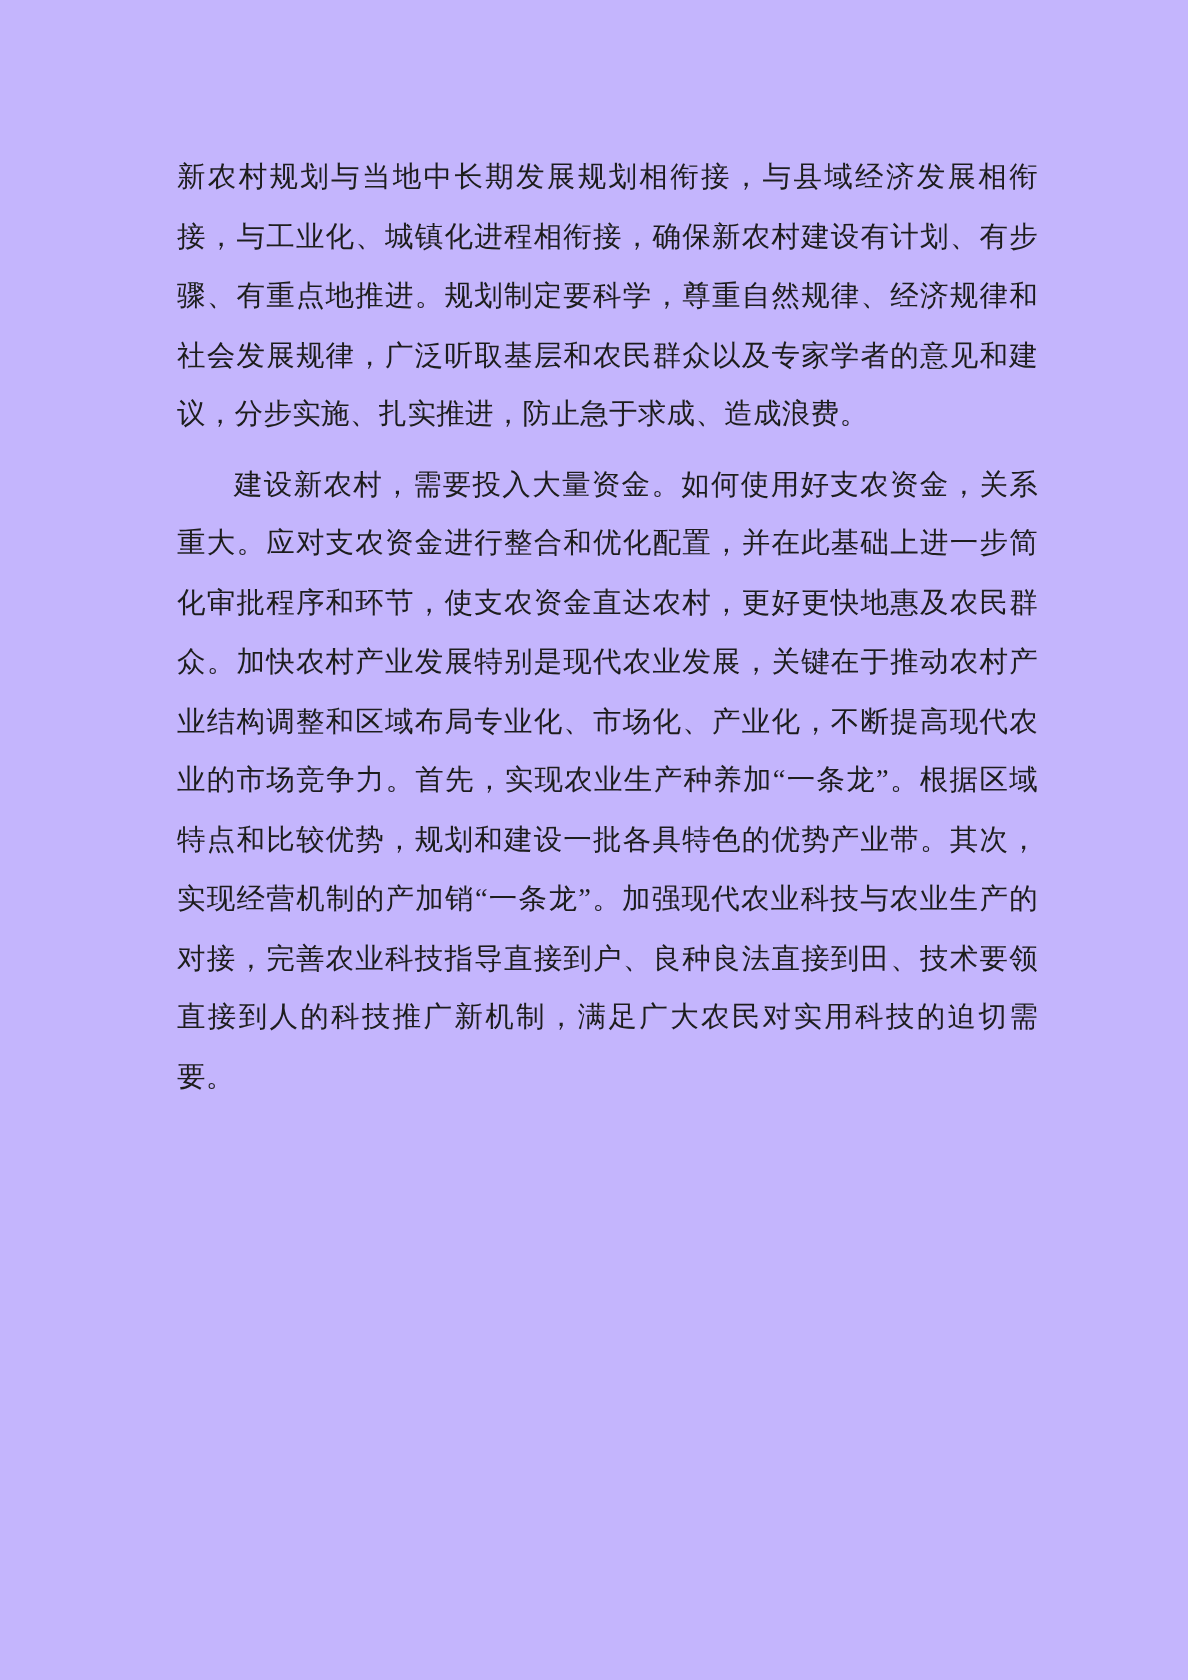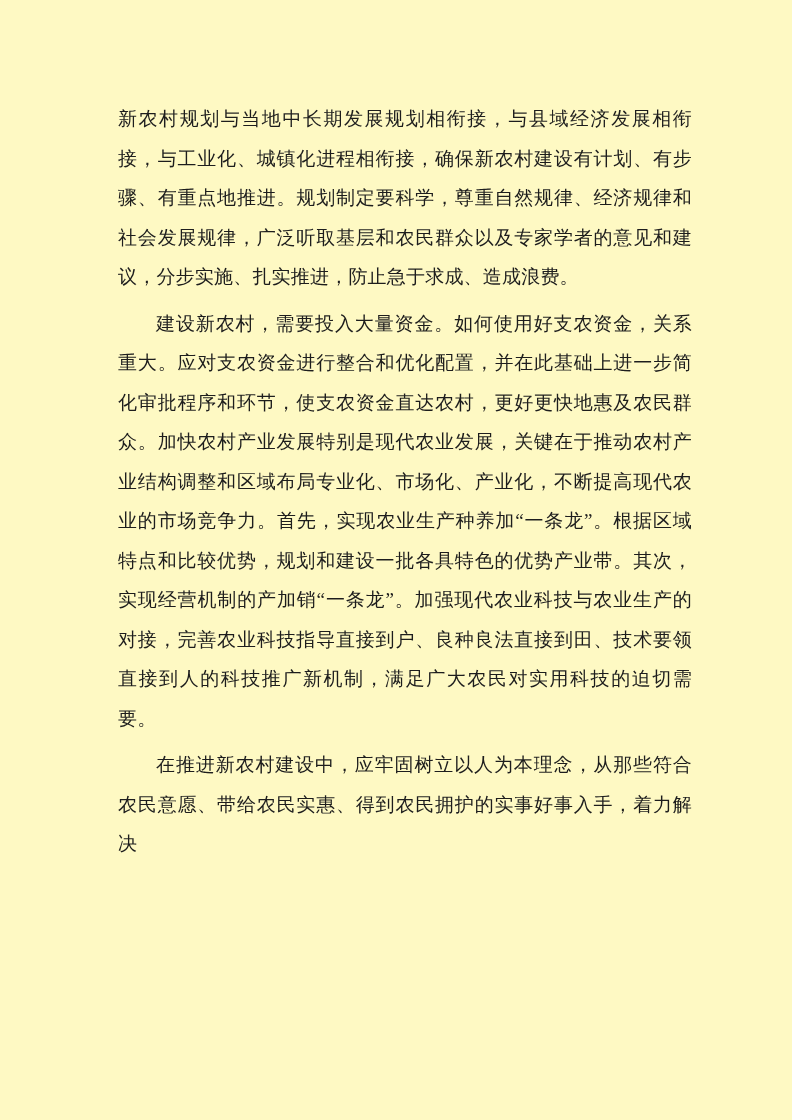--- a/index.html
+++ b/index.html
@@ -4,21 +4,21 @@
 <style>
   html, body {
     margin: 0;
     padding: 0;
     background: #ffffff;
   }
   .page {
     position: relative;
     width: 792px;
     height: 1120px;
-    background: #fef9c3;
+    background: #c4b5fd;
     overflow: hidden;
     font-family: "Liberation Serif", "DejaVu Serif", serif;
   }
   .content {
     position: absolute;
     left: 118px;
     top: 99px;
     width: 574px;
   }
   .content p {
@@ -34,15 +34,14 @@
     text-indent: 2em;
   }
 </style>
 </head>
 <body>
 
 <div class="page">
   <div class="content">
     <p>新农村规划与当地中长期发展规划相衔接，与县域经济发展相衔接，与工业化、城镇化进程相衔接，确保新农村建设有计划、有步骤、有重点地推进。规划制定要科学，尊重自然规律、经济规律和社会发展规律，广泛听取基层和农民群众以及专家学者的意见和建议，分步实施、扎实推进，防止急于求成、造成浪费。</p>
     <p class="indent">建设新农村，需要投入大量资金。如何使用好支农资金，关系重大。应对支农资金进行整合和优化配置，并在此基础上进一步简化审批程序和环节，使支农资金直达农村，更好更快地惠及农民群众。加快农村产业发展特别是现代农业发展，关键在于推动农村产业结构调整和区域布局专业化、市场化、产业化，不断提高现代农业的市场竞争力。首先，实现农业生产种养加“一条龙”。根据区域特点和比较优势，规划和建设一批各具特色的优势产业带。其次，实现经营机制的产加销“一条龙”。加强现代农业科技与农业生产的对接，完善农业科技指导直接到户、良种良法直接到田、技术要领直接到人的科技推广新机制，满足广大农民对实用科技的迫切需要。</p>
-    <p class="indent">在推进新农村建设中，应牢固树立以人为本理念，从那些符合农民意愿、带给农民实惠、得到农民拥护的实事好事入手，着力解决</p>
   </div>
 </div>
 
 </body></html>

